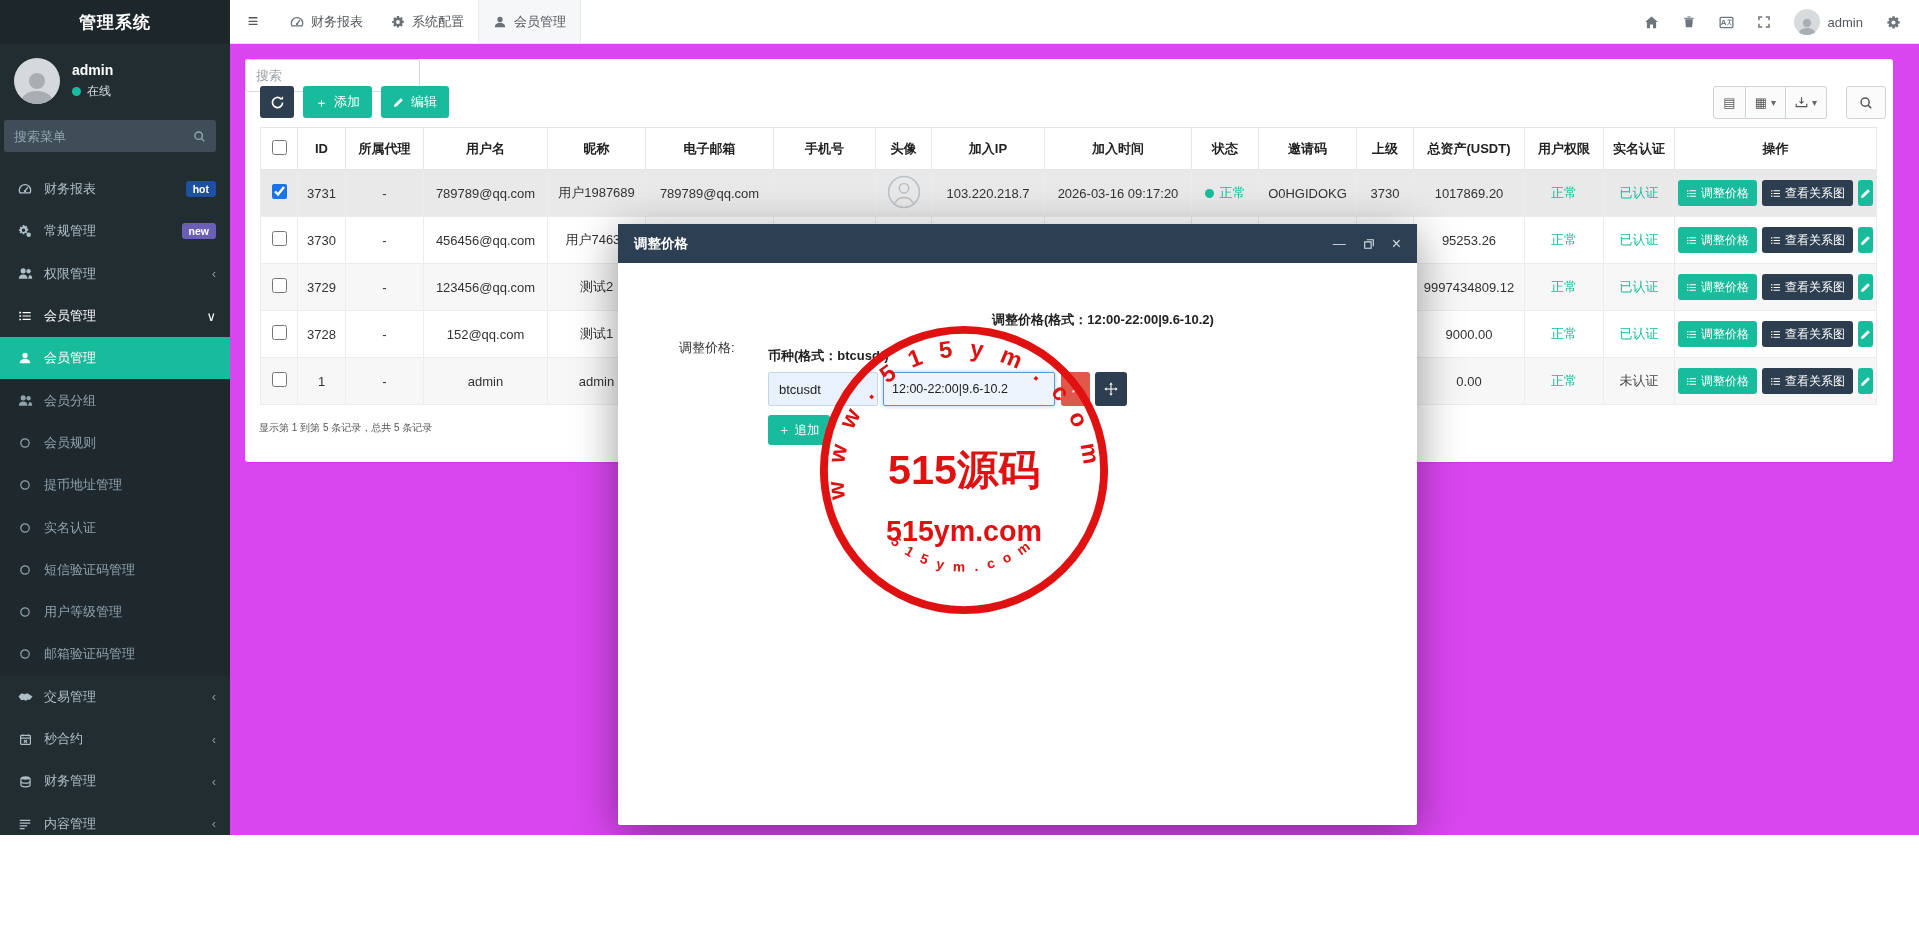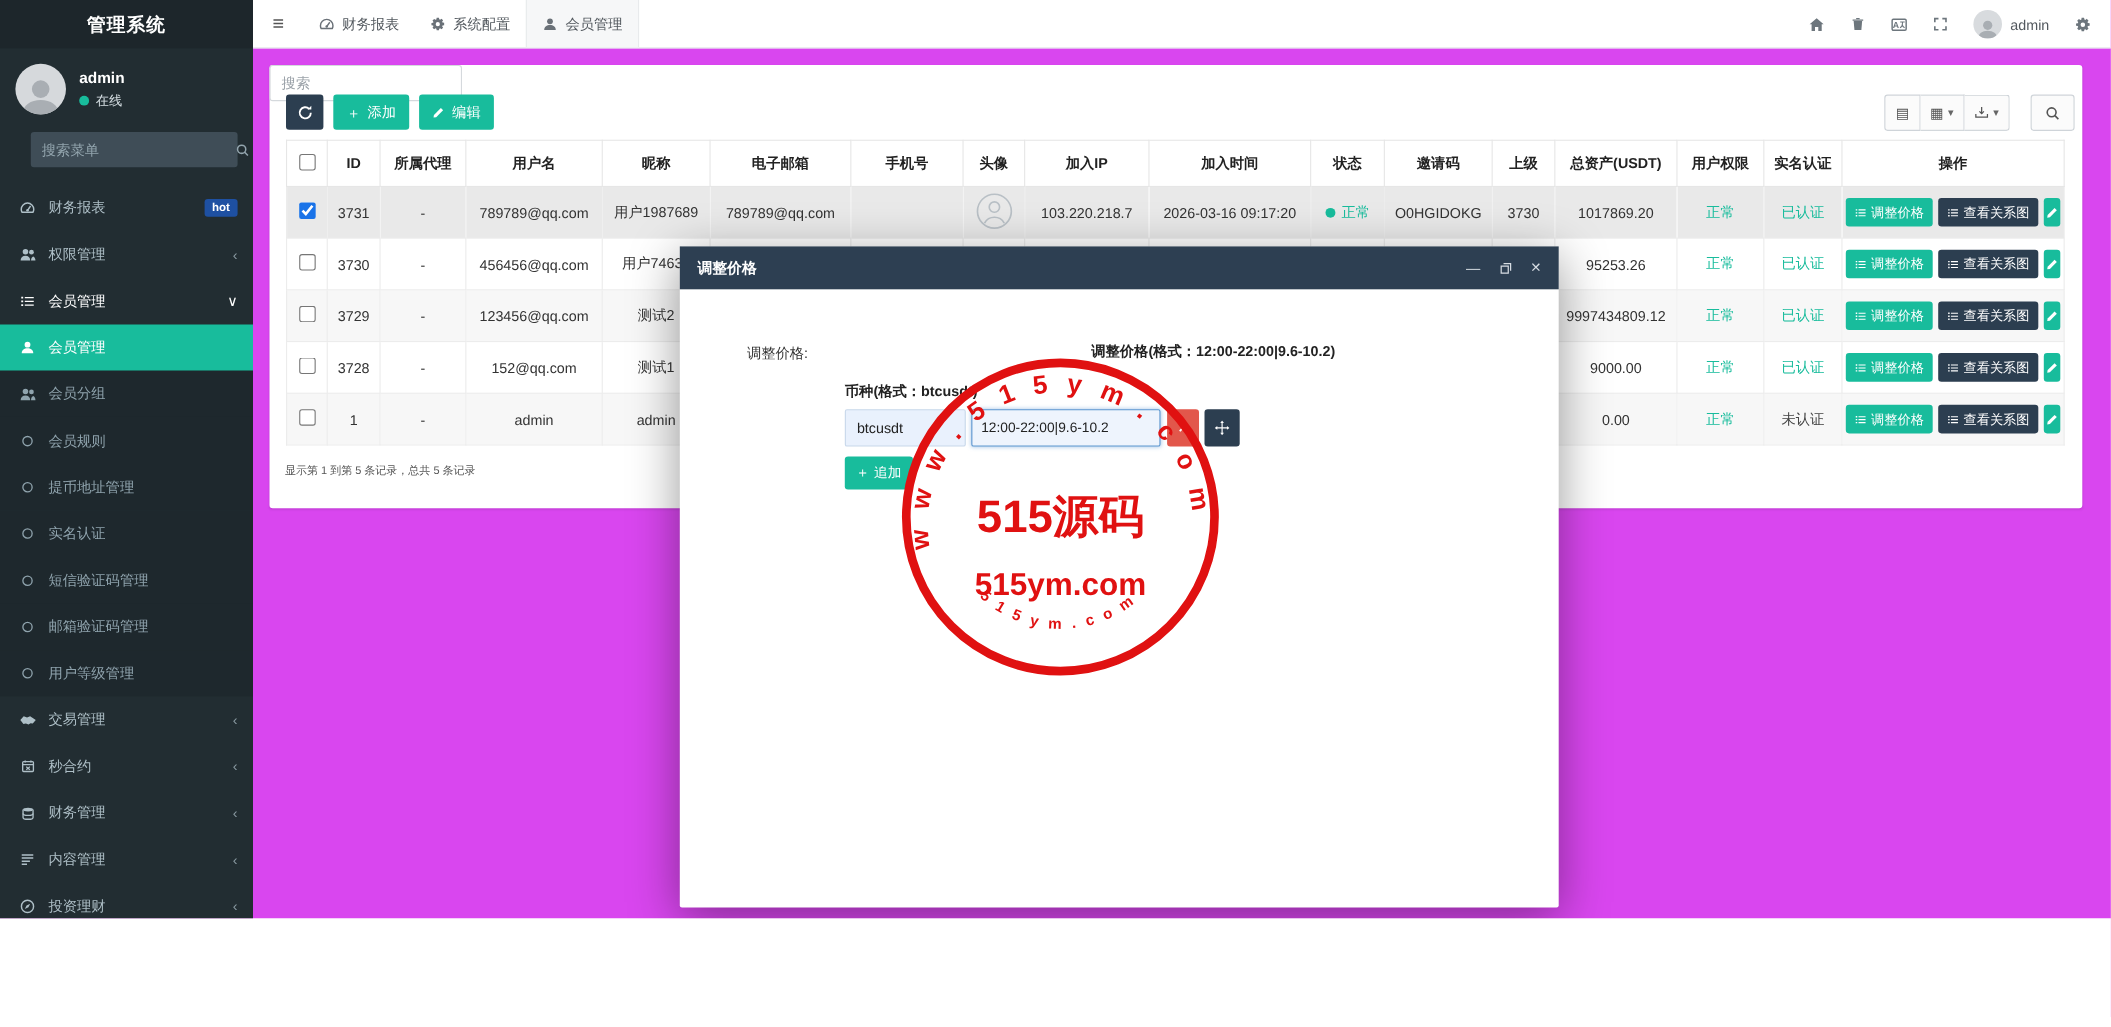--- a/index.html
+++ b/index.html
@@ -9,21 +9,21 @@
   .ico svg { display:block; }
 
   
   #sidebar { position:absolute; left:0; top:0; width:230px; height:934px; background:#222d32; z-index:5; }
   #brand { height:44px; background:#1d262b; color:#fff; font-size:17px; font-weight:bold; display:flex; align-items:center; justify-content:center; letter-spacing:1px; }
   #user-panel { display:flex; align-items:center; gap:12px; padding:14px 14px 10px 14px; }
   #user-avatar { width:46px; height:46px; border-radius:50%; background:#d6d9dc; display:flex; align-items:flex-end; justify-content:center; overflow:hidden; }
   #user-name { color:#fff; font-size:14px; font-weight:bold; }
   #user-status { color:#d7e0e4; font-size:12px; margin-top:5px; display:flex; align-items:center; gap:6px; }
   #user-status .dot { width:9px; height:9px; border-radius:50%; background:#18bc9c; display:inline-block; }
-  #side-search { margin:6px 14px 0 28px; height:32px; background:#3f4d57; border-radius:3px; display:flex; align-items:center; padding:0 10px; }
+  #side-search { margin:6px 14px 0 4px; height:32px; background:#3f4d57; border-radius:3px; display:flex; align-items:center; padding:0 10px; }
   #side-search input { flex:1; background:transparent; border:none; outline:none; color:#cfd8dd; font-size:13px; }
   #side-search input::placeholder { color:#93a5ae; }
   #side-search .ico { color:#93a5ae; }
   #side-menu { position:absolute; top:168px; left:0; right:0; }
   .m-item { height:42.3px; display:flex; align-items:center; padding:0 14px; color:#aebfc7; font-size:13px; cursor:pointer; }
   .m-item .ico { width:22px; margin-right:8px; font-size:14px; flex:none; }
   .m-item .lbl { white-space:nowrap; }
   .m-item.sub { background:#1e282d; color:#8fa3ad; }
   .m-item.open { color:#fff; }
   .m-item.active { background:#18bc9c; color:#fff; }
@@ -77,21 +77,21 @@
   .acts { display:flex; gap:5px; justify-content:center; align-items:center; }
   #summary { position:absolute; left:14px; top:362px; font-size:10px; color:#555; }
 
   
   #modal { position:absolute; left:618px; top:224px; width:799px; height:601px; background:#fff; border-radius:2px; box-shadow:0 10px 45px rgba(0,0,0,.4); z-index:50; }
   #modal-header { height:39px; background:#2d3f52; display:flex; align-items:center; padding:0 16px; }
   #modal-title { color:#fff; font-size:13.5px; font-weight:bold; }
   #modal-ctrls { margin-left:auto; display:flex; align-items:center; gap:17px; color:#d7dde3; }
   #modal-ctrls span { cursor:pointer; font-size:13px; display:inline-flex; }
   #modal-body { position:relative; height:506px; }
-  #fld-label { position:absolute; left:61px; top:49px; font-size:13px; color:#333; }
+  #fld-label { position:absolute; left:61px; top:76px; font-size:13px; color:#333; }
   #col1-hdr { position:absolute; left:150px; top:84px; font-size:13px; font-weight:bold; color:#222; }
   #col2-hdr { position:absolute; left:374px; top:48px; width:450px; font-size:13px; font-weight:bold; color:#222; line-height:18px; }
   #coin-input { position:absolute; left:150px; top:109px; width:110px; height:34px; background:#e9f1fd; border:1px solid #c7d7ea; border-radius:2px; padding:0 10px; font-size:13px; color:#222; outline:none; }
   #price-input { position:absolute; left:265px; top:109px; width:172px; height:34px; background:#eef4fd; border:1px solid #5e97d0; border-radius:2px; padding:0 8px; font-size:12.5px; color:#222; outline:none; box-shadow:0 0 4px rgba(90,150,210,.55); }
   #del-btn { position:absolute; left:443px; top:109px; width:29px; height:34px; background:#e2574b; border:none; border-radius:3px; color:#fff; font-size:14px; font-weight:bold; cursor:pointer; }
   #move-btn { position:absolute; left:477px; top:109px; width:32px; height:34px; background:#2c3e50; border:none; border-radius:3px; color:#fff; cursor:pointer; display:flex; align-items:center; justify-content:center; }
   #append-btn { position:absolute; left:150px; top:152px; height:30px; padding:0 10px; background:#18bc9c; border:none; border-radius:3px; color:#fff; font-size:12.5px; display:inline-flex; align-items:center; gap:4px; cursor:pointer; }
   #modal-footer { position:absolute; left:0; bottom:0; width:100%; height:56px; background:#f4f4f4; border-top:1px solid #e7e7e7; }
   #ok-btn { position:absolute; left:150px; top:14px; height:28px; padding:0 11px; background:#18bc9c; border:none; border-radius:3px; color:#fff; font-size:13px; cursor:pointer; }
   #reset-btn { position:absolute; left:206px; top:14px; height:28px; padding:0 9px; background:#fff; border:1px solid #ccc; border-radius:3px; color:#333; font-size:13px; cursor:pointer; }
@@ -134,20 +134,30 @@
               <path d="M8 3a6.5 6.5 0 0 0-6.5 6.5c0 1.1.3 2.1.8 3h11.4c.5-.9.8-1.9.8-3A6.5 6.5 0 0 0 8 3z" fill="none" stroke="currentColor" stroke-width="1.5"></path>
               <path d="M8 10.5L11.2 6" stroke="currentColor" stroke-width="1.5"></path>
               <circle cx="8" cy="10.5" r="1.3" fill="currentColor"></circle>
             </svg>
           </span>
           <span class="lbl">财务报表</span>
           <span class="m-badge" style="background:#1e50a2">hot</span>
         </div>
         <div class="m-item">
           <span class="ico">
+            <svg viewBox="0 0 16 16" width="14" height="14" fill="currentColor">
+              <path fill-rule="evenodd" d="M5.3 1h2l.2 1.4.8.3 1.1-.8 1.4 1.4-.8 1.1.3.8 1.4.2v2l-1.4.2-.3.8.8 1.1-1.4 1.4-1.1-.8-.8.3-.2 1.4h-2l-.2-1.4-.8-.3-1.1.8-1.4-1.4.8-1.1-.3-.8L1 8.3v-2l1.4-.2.3-.8-.8-1.1 1.4-1.4 1.1.8.8-.3zM6.3 5a2 2 0 1 0 0 4 2 2 0 0 0 0-4z"></path>
+              <circle cx="12.2" cy="12.2" r="2.6"></circle>
+            </svg>
+          </span>
+          <span class="lbl">常规管理</span>
+          <span class="m-badge" style="background:#6b5fb5">new</span>
+        </div>
+        <div class="m-item">
+          <span class="ico">
             <svg viewBox="0 0 16 16" width="15" height="15" fill="currentColor">
               <circle cx="5.5" cy="5.2" r="2.7"></circle>
               <circle cx="11.3" cy="5.6" r="2.3"></circle>
               <path d="M.8 13.6c0-2.9 2-4.5 4.7-4.5s4.6 1.6 4.6 4.5z"></path>
               <path d="M10.9 13.6c0-1.8.7-3.2 2-3.9 1.4.6 2.3 2 2.3 3.9z"></path>
             </svg>
           </span>
           <span class="lbl">权限管理</span>
           <span class="m-chev">‹</span>
         </div>
@@ -211,29 +221,29 @@
             </svg>
           </span>
           <span class="lbl">短信验证码管理</span>
         </div>
         <div class="m-item sub">
           <span class="ico">
             <svg viewBox="0 0 16 16" width="12" height="12" fill="none" stroke="currentColor" stroke-width="1.6">
               <circle cx="8" cy="8" r="5.6"></circle>
             </svg>
           </span>
-          <span class="lbl">邮箱验证码管理</span>
+          <span class="lbl">用户等级管理</span>
         </div>
         <div class="m-item sub">
           <span class="ico">
             <svg viewBox="0 0 16 16" width="12" height="12" fill="none" stroke="currentColor" stroke-width="1.6">
               <circle cx="8" cy="8" r="5.6"></circle>
             </svg>
           </span>
-          <span class="lbl">用户等级管理</span>
+          <span class="lbl">邮箱验证码管理</span>
         </div>
         <div class="m-item">
           <span class="ico">
             <svg viewBox="0 0 16 16" width="15" height="15" fill="currentColor">
               <path d="M.5 8L3.8 4.4 7 5.7l3-1.3 5.5 3.6-2.9 3.5-2.2-.4-1.9 1.3-2.6-1-2.4.5z"></path>
             </svg>
           </span>
           <span class="lbl">交易管理</span>
           <span class="m-chev">‹</span>
         </div>

